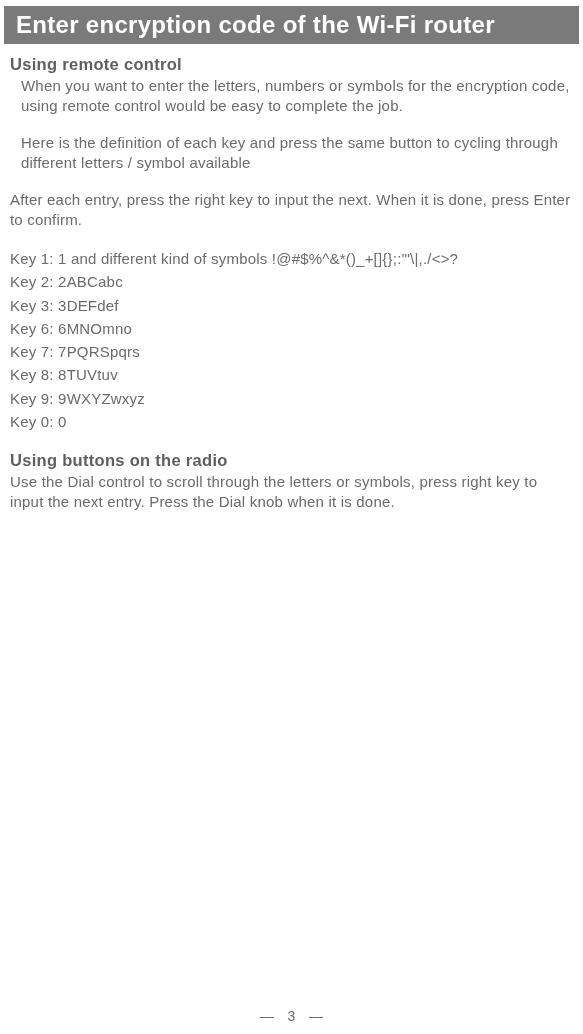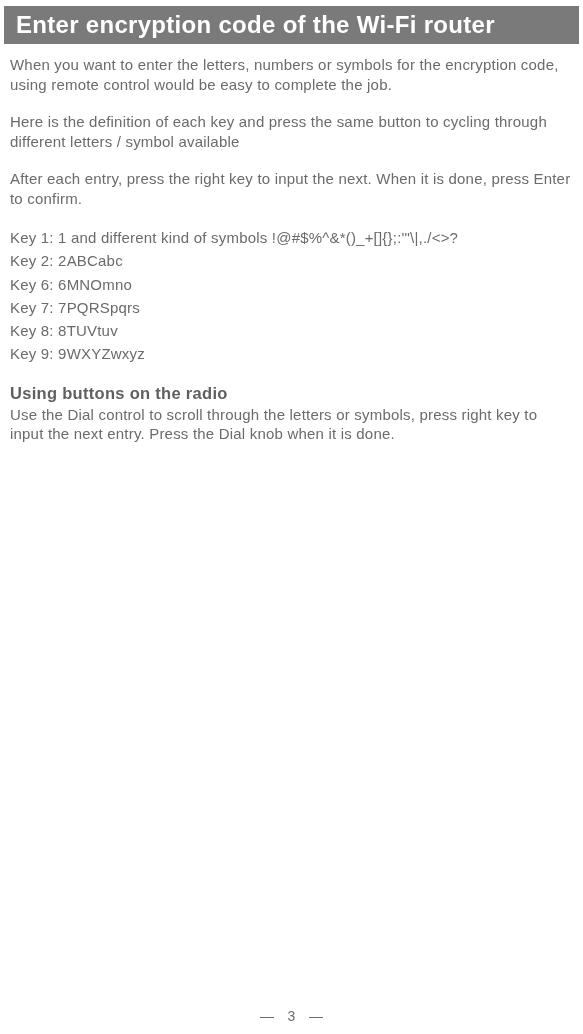--- a/index.html
+++ b/index.html
@@ -35,20 +35,21 @@
       letter-spacing: 0.3px;
     }
     .body-text {
       font-size: 15px;
       color: #6b6b6b;
       line-height: 1.3;
       letter-spacing: 0.2px;
     }
     .para {
       margin-bottom: 18px;
+      margin-left: 11px;
     }
     .para-last {
       margin-bottom: 18px;
     }
     .key-list {
       margin-bottom: 18px;
     }
     .key-line {
       font-size: 15px;
       color: #6b6b6b;
@@ -79,34 +80,37 @@
   </style>
 </head>
 <body>
 
 <div class="header-bar">
   <span>Enter encryption code of the Wi-Fi router</span>
 </div>
 
 <div class="content">
 
+  <div class="section-heading">Using remote control</div>
 
   <div class="body-text para">When you want to enter the letters, numbers or symbols for the encryption code, using remote control would be easy to complete the job.</div>
 
   <div class="body-text para">Here is the definition of each key and press the same button to cycling through different letters / symbol available</div>
 
   <div class="body-text para-last">After each entry, press the right key  to input the next. When it is done, press Enter to confirm.</div>
 
   <div class="key-list">
     <div class="key-line">Key 1: 1 and different kind of symbols !@#$%^&amp;*()_+[]{};:'"\|,./&lt;&gt;?</div>
     <div class="key-line">Key 2: 2ABCabc</div>
+    <div class="key-line">Key 3: 3DEFdef</div>
     <div class="key-line">Key 6: 6MNOmno</div>
     <div class="key-line">Key 7: 7PQRSpqrs</div>
     <div class="key-line">Key 8: 8TUVtuv</div>
     <div class="key-line">Key 9: 9WXYZwxyz</div>
+    <div class="key-line">Key 0: 0</div>
   </div>
 
   <div class="section-heading">Using buttons on the radio</div>
 
   <div class="body-text">Use the Dial control to scroll through the letters or symbols, press right key to input the next entry. Press the Dial knob when it is done.</div>
 
 </div>
 
 <div class="page-footer">
   <span class="dash"></span>

